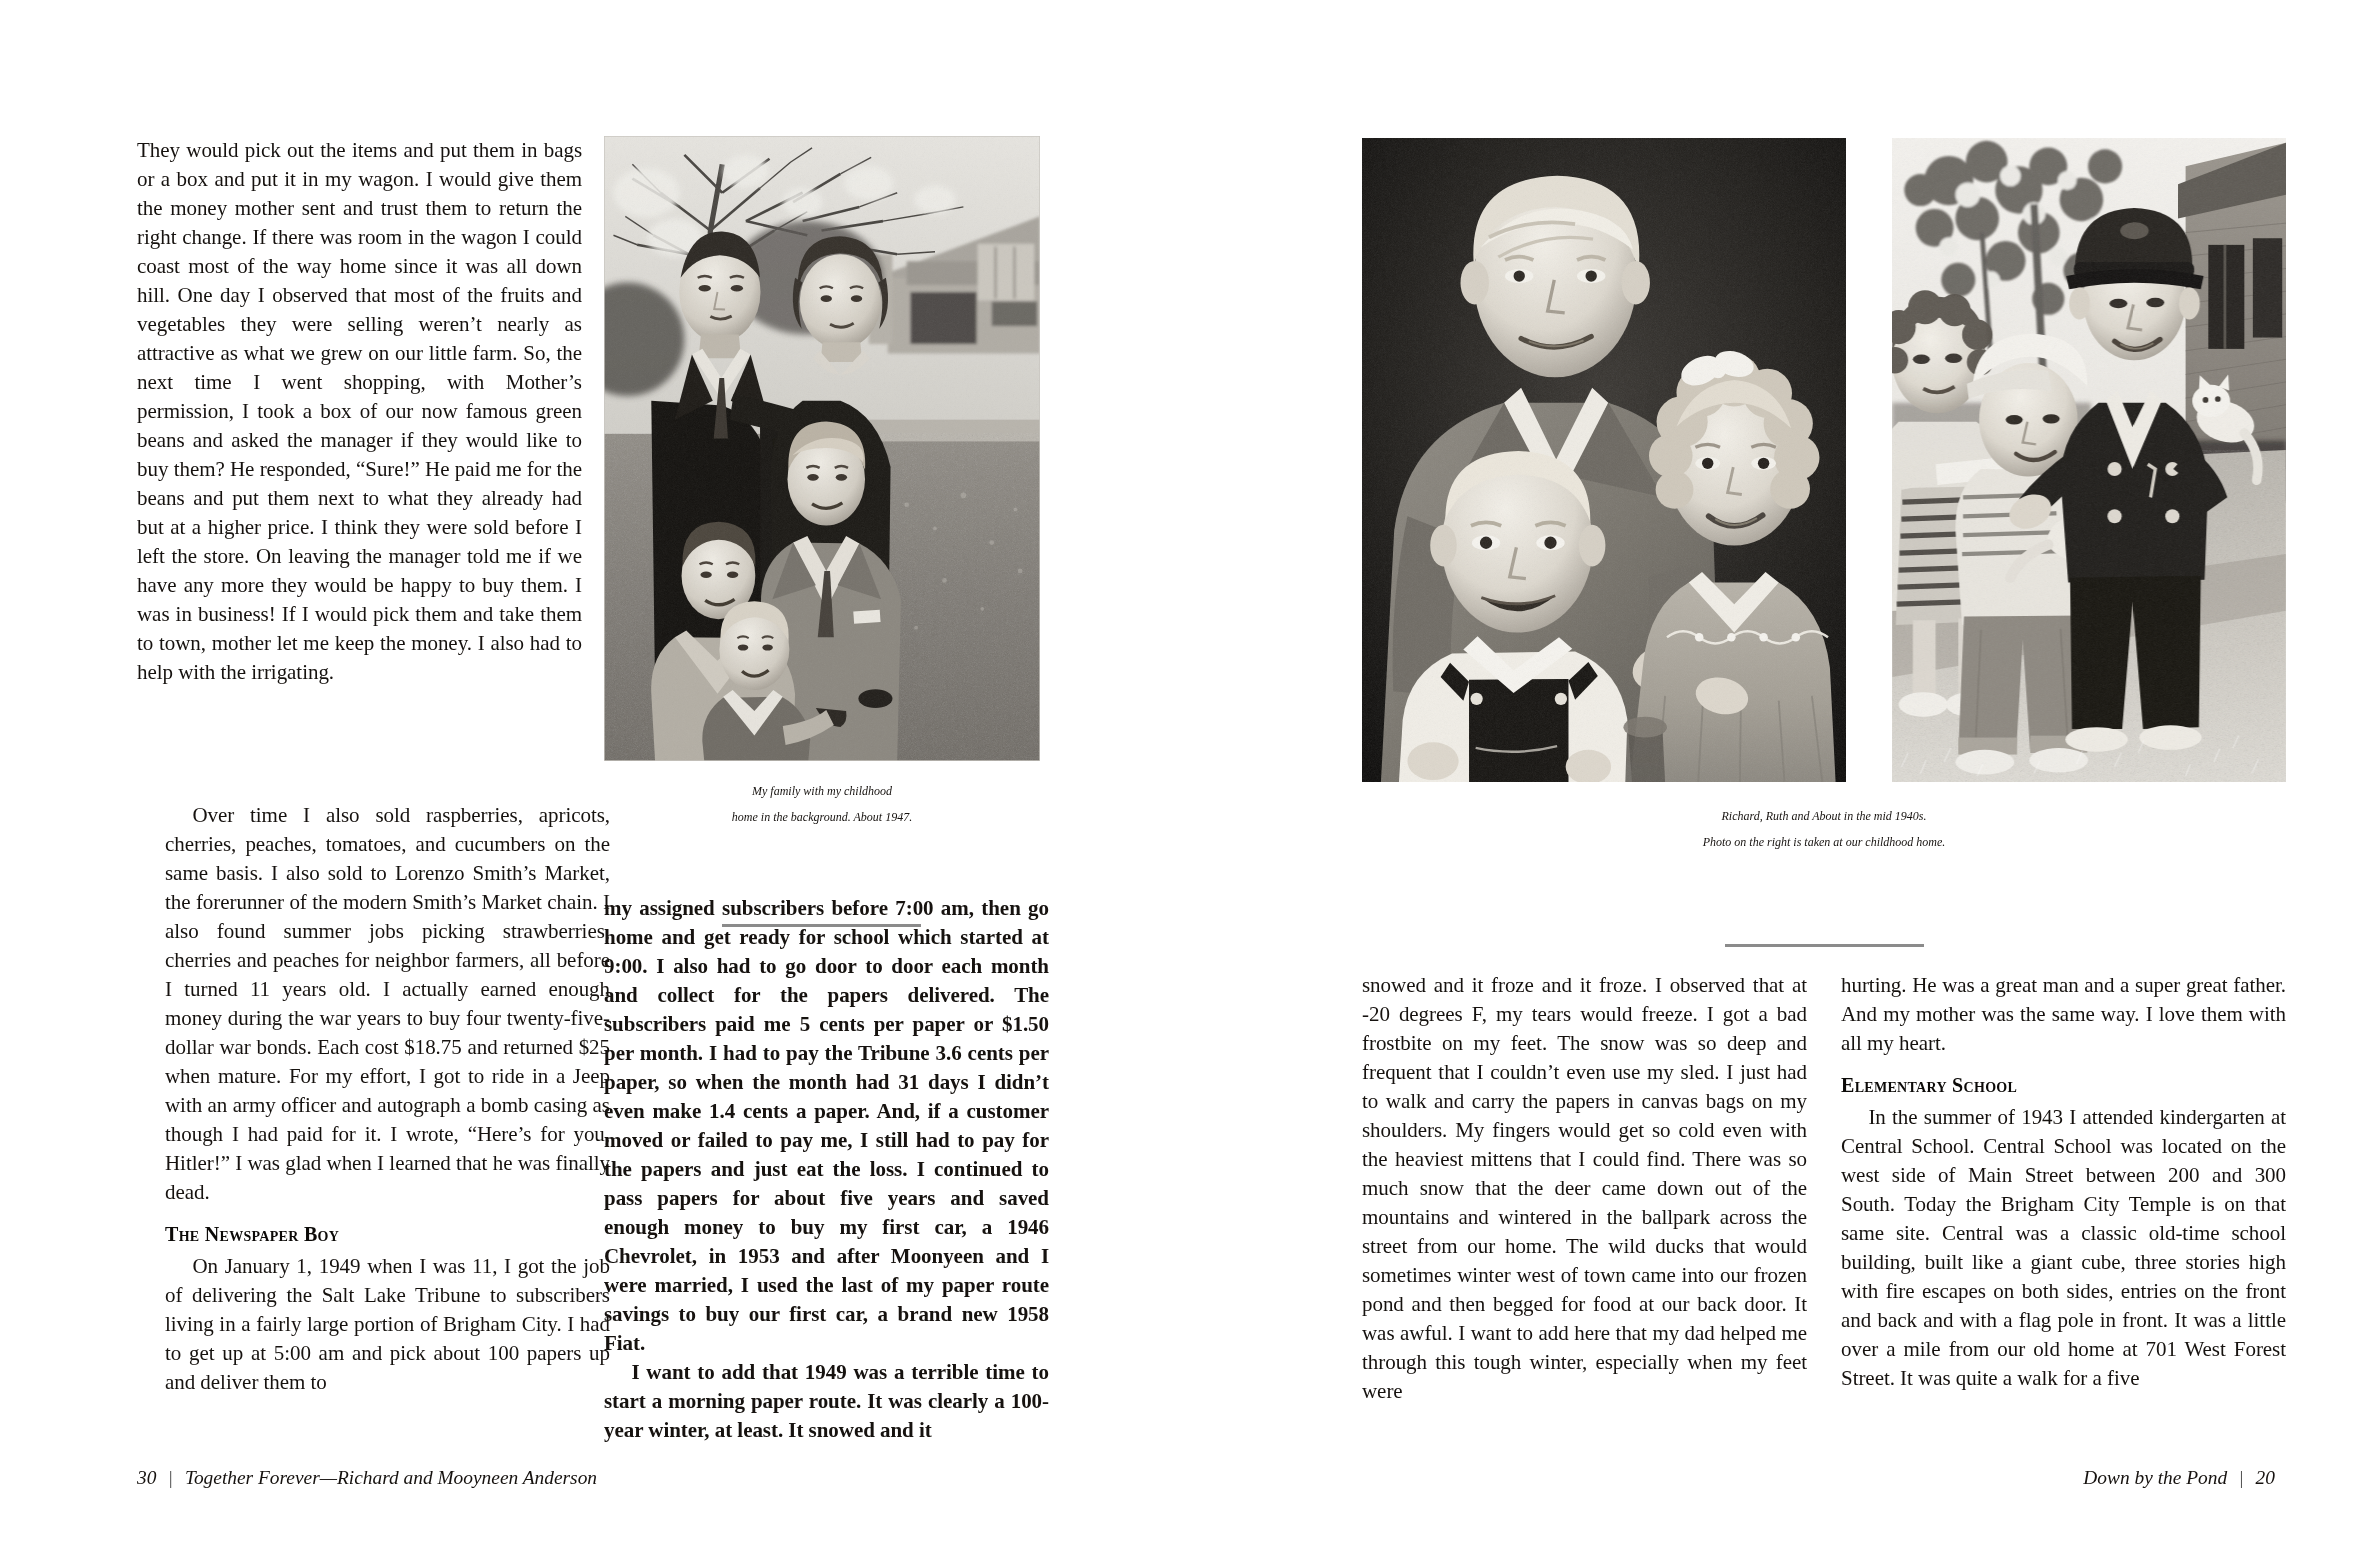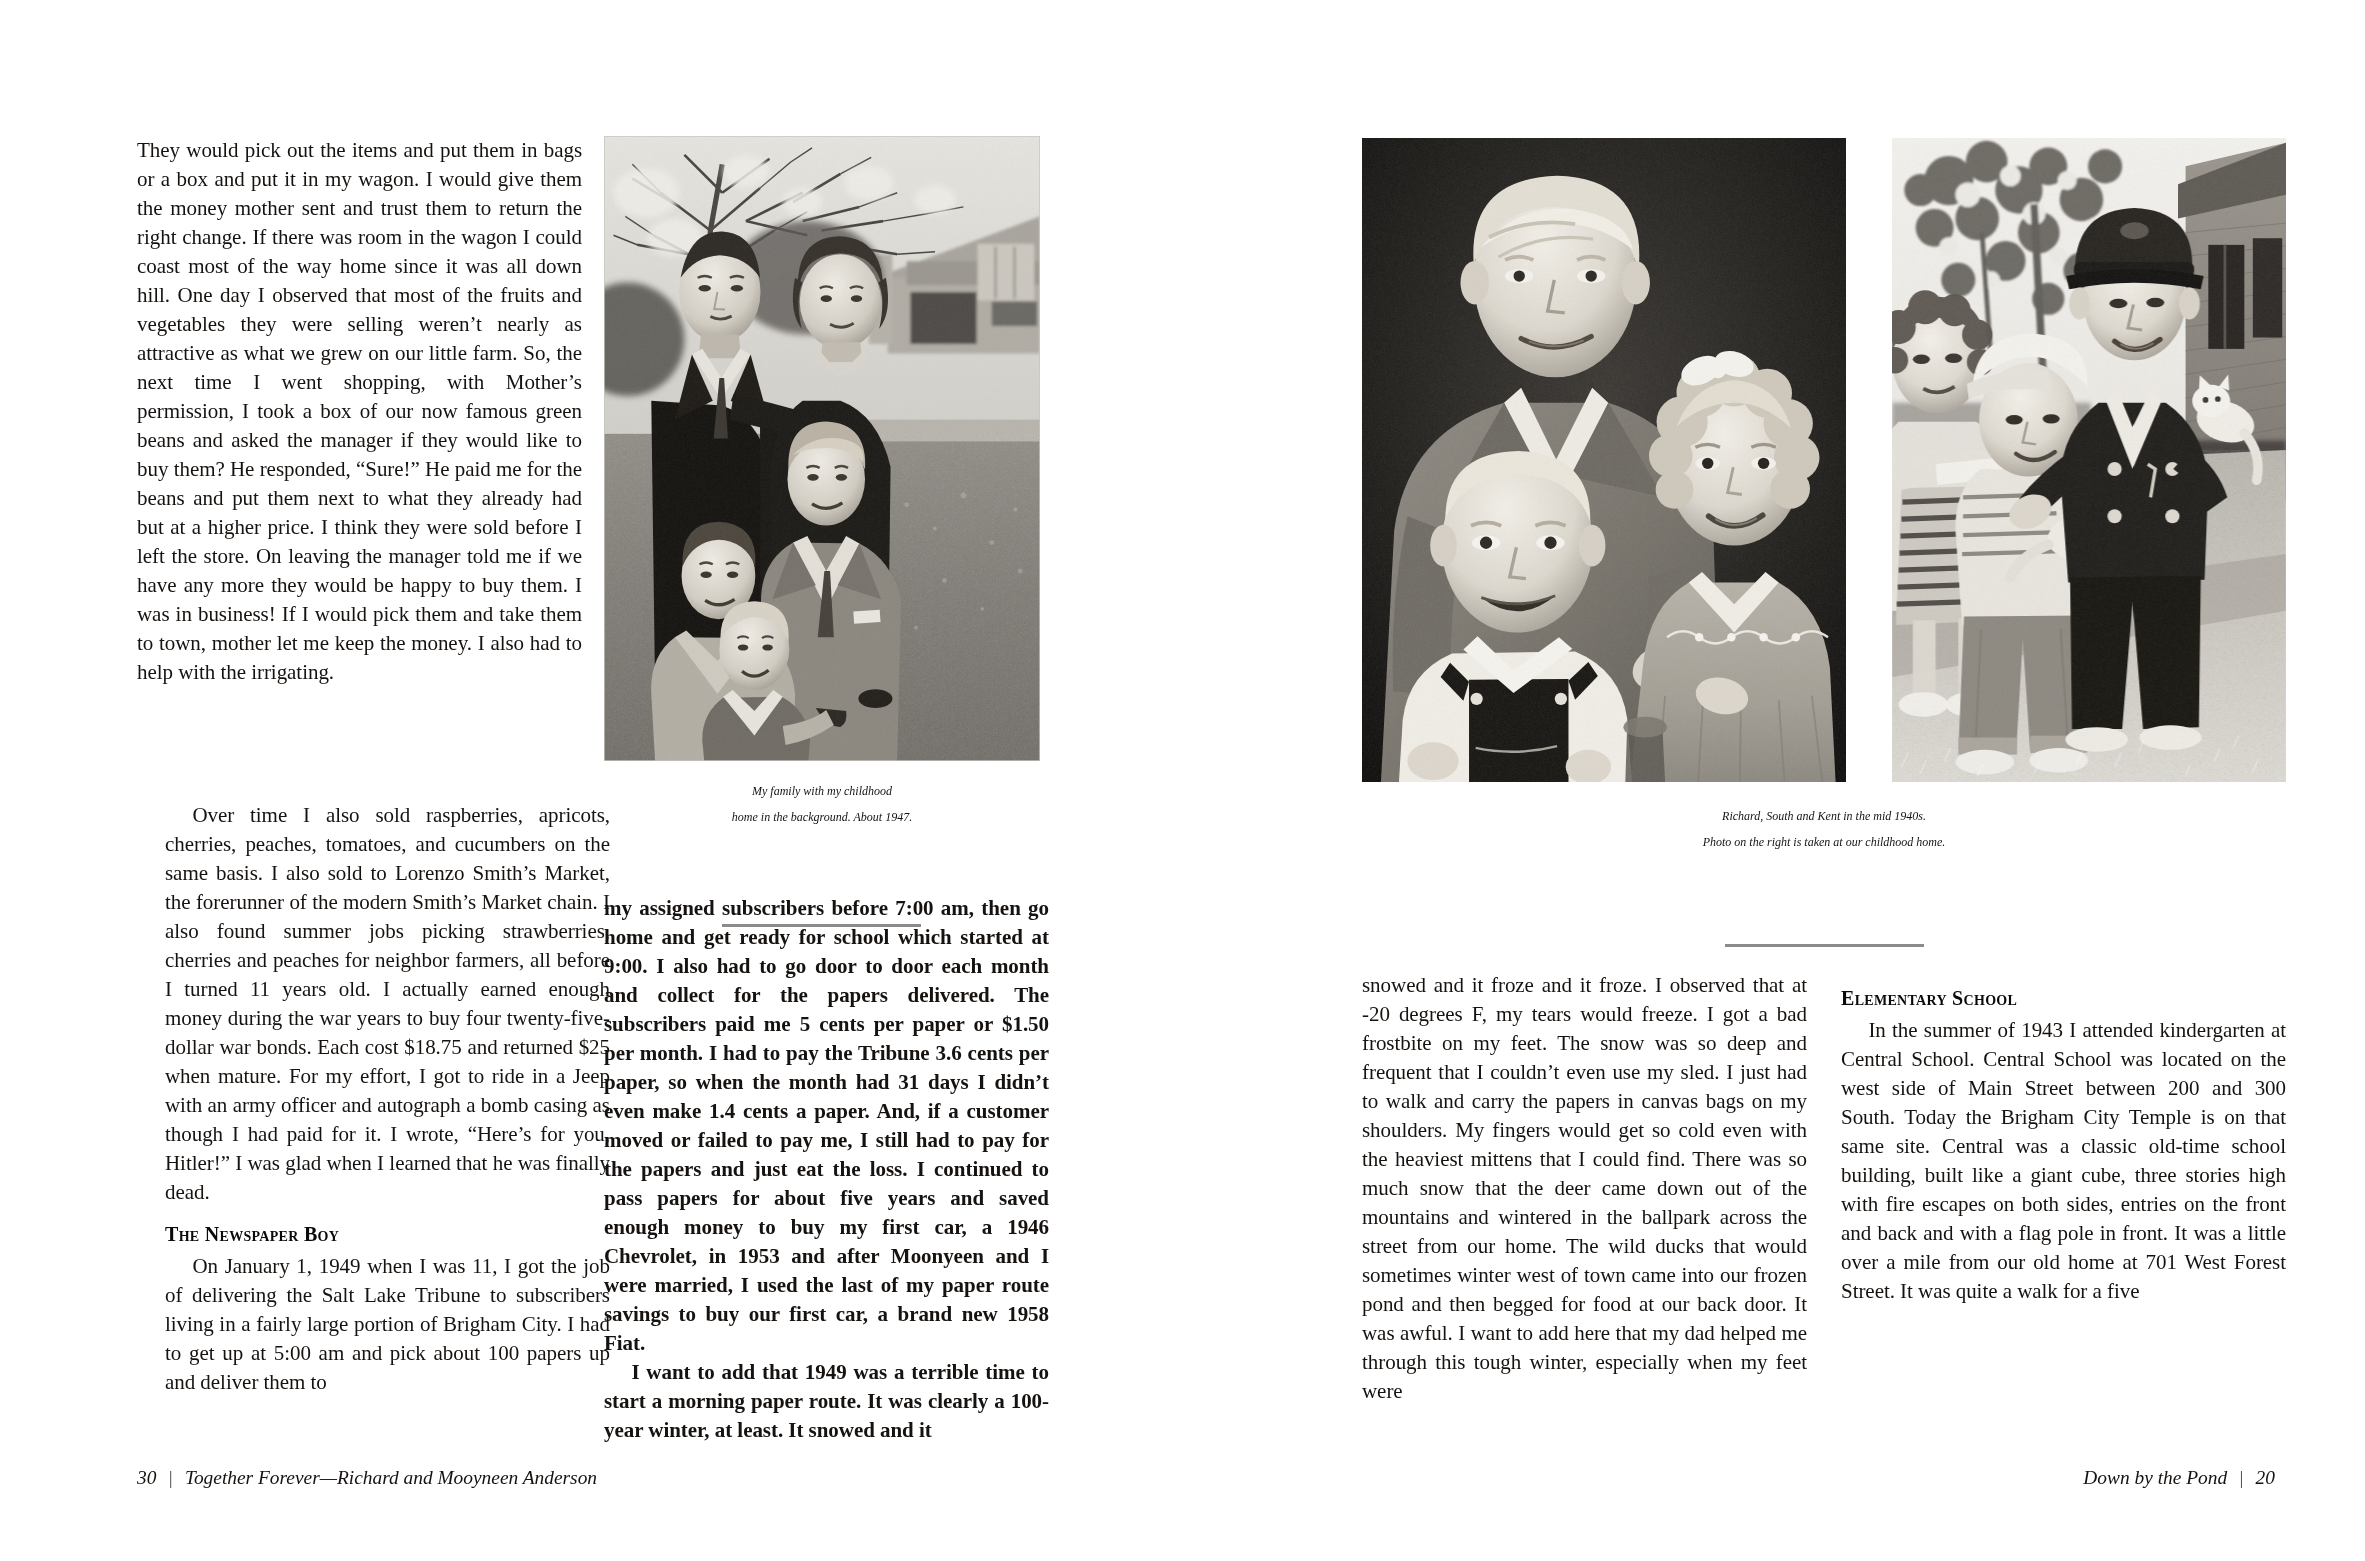--- a/index.html
+++ b/index.html
@@ -712,30 +712,31 @@
           <path d="M20,1330 l14,-30 M60,1344 l12,-28 M110,1320 l14,-30 M300,1344 l12,-26
                    M470,1330 l14,-30 M680,1320 l12,-28 M760,1344 l14,-30 M620,1350 l10,-26
                    M180,1350 l12,-26 M390,1324 l12,-28 M720,1290 l12,-26 M520,1300 l12,-26"></path>
         </g>
 
         <rect width="832" height="1362" filter="url(#yp-grain)" fill="#8f8f8f" opacity="0.55"></rect>
       </svg>
     </div>
 
     <div class="caption" style="left:156px; top:804px; width:924px;">
-      <div>Richard, South and Kent in the mid 1940s.</div>
+      <div>Richard, Ruth and About in the mid 1940s.</div>
       <div>Photo on the right is taken at our childhood home.</div>
     </div>
     <div class="rule" style="left:519px; top:944px; width:199px;"></div>
 
     <div class="body-col" style="left:156px; top:971px; width:445px;">
       <p>snowed and it froze and it froze. I observed that at -20 degrees F, my tears would freeze. I got a bad frostbite on my feet. The snow was so deep and frequent that I couldn’t even use my sled. I just had to walk and carry the papers in canvas bags on my shoulders. My fingers would get so cold even with the heaviest mittens that I could find. There was so much snow that the deer came down out of the mountains and wintered in the ballpark across the street from our home. The wild ducks that would sometimes winter west of town came into our frozen pond and then begged for food at our back door. It was awful. I want to add here that my dad helped me through this tough winter, especially when my feet were</p>
     </div>
 
     <div class="body-col" style="left:635px; top:971px; width:445px;">
+      <p>hurting. He was a great man and a super great father. And my mother was the same way. I love them with all my heart.</p>
       <h2 class="section-head">Elementary School</h2>
       <p class="indent">In the summer of 1943 I attended kindergarten at Central School. Central School was located on the west side of Main Street between 200 and 300 South. Today the Brigham City Temple is on that same site. Central was a classic old-time school building, built like a giant cube, three stories high with fire escapes on both sides, entries on the front and back and with a flag pole in front. It was a little over a mile from our old home at 701 West Forest Street. It was quite a walk for a five</p>
     </div>
 
     <div class="footer right">
       <span>Down by the Pond</span>
       <span class="sep">|</span>
       <span class="folio">20</span>
     </div>
   </div>

